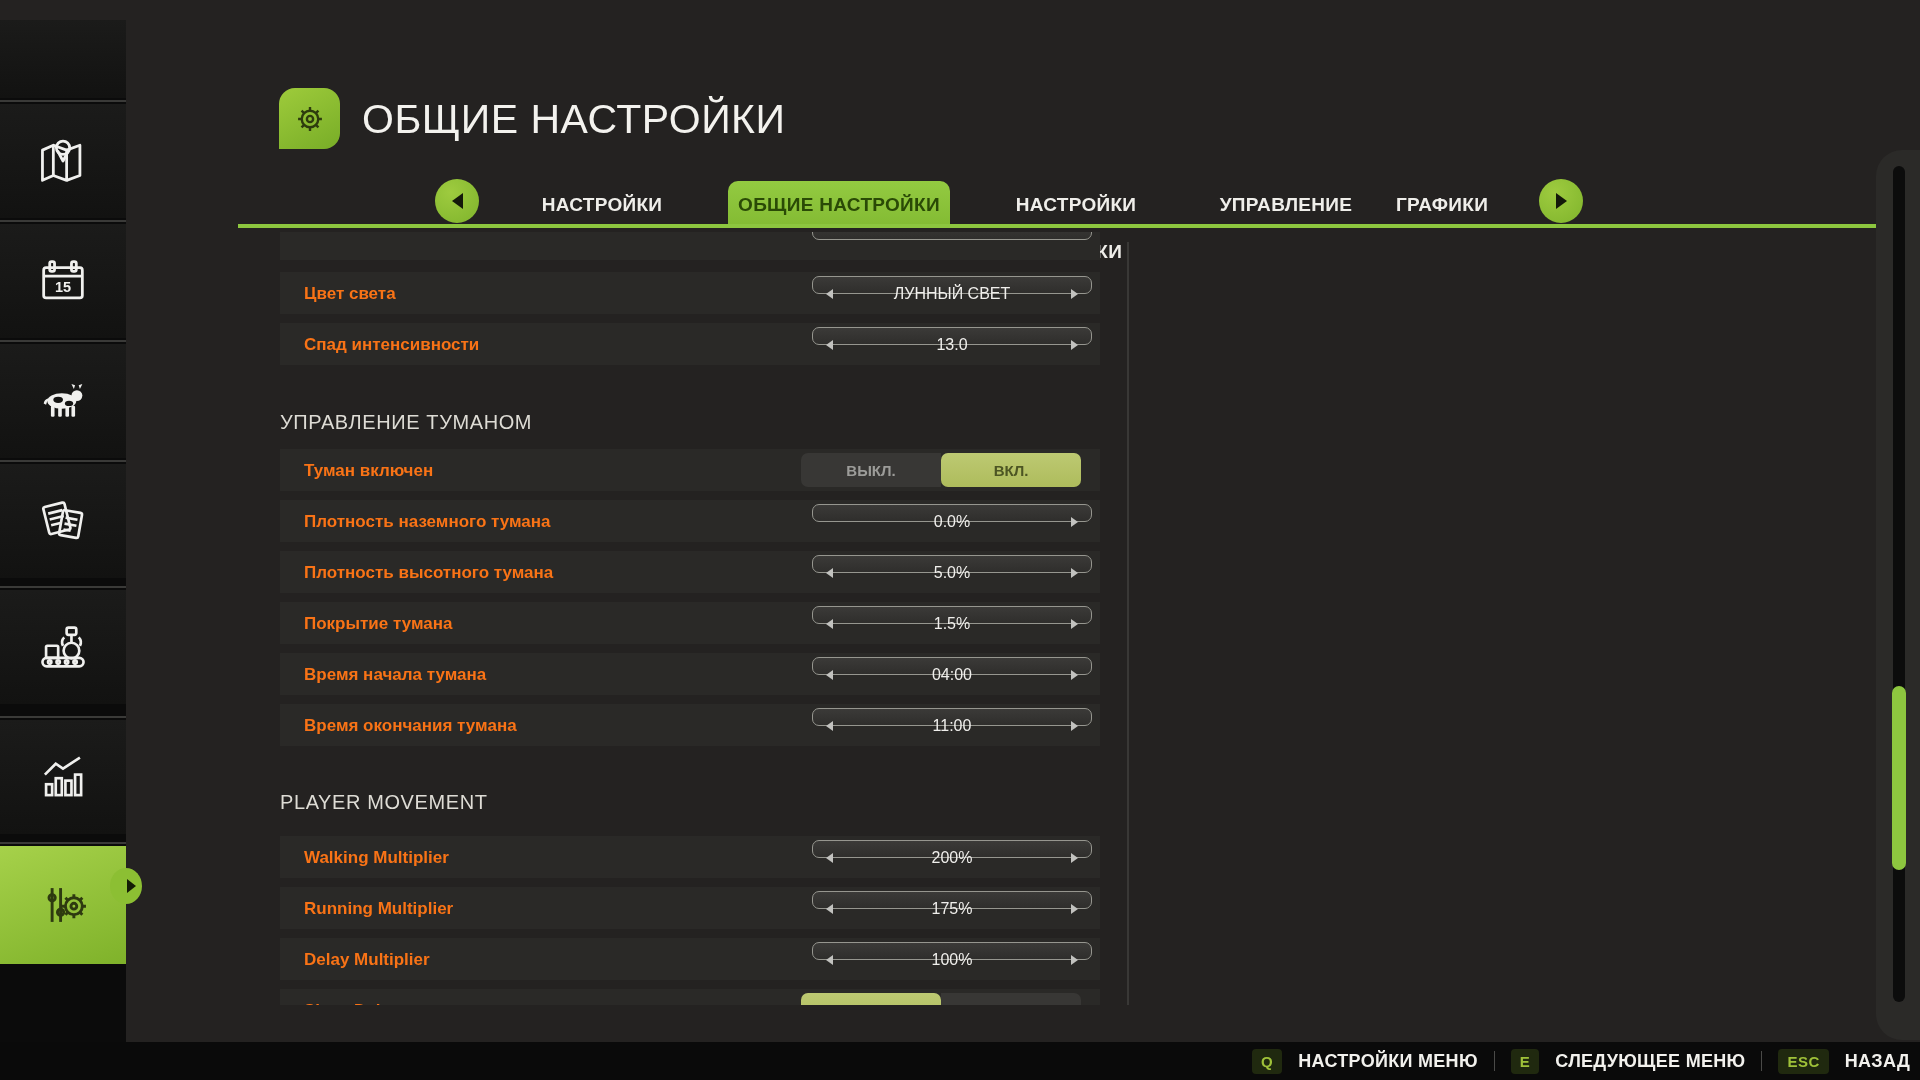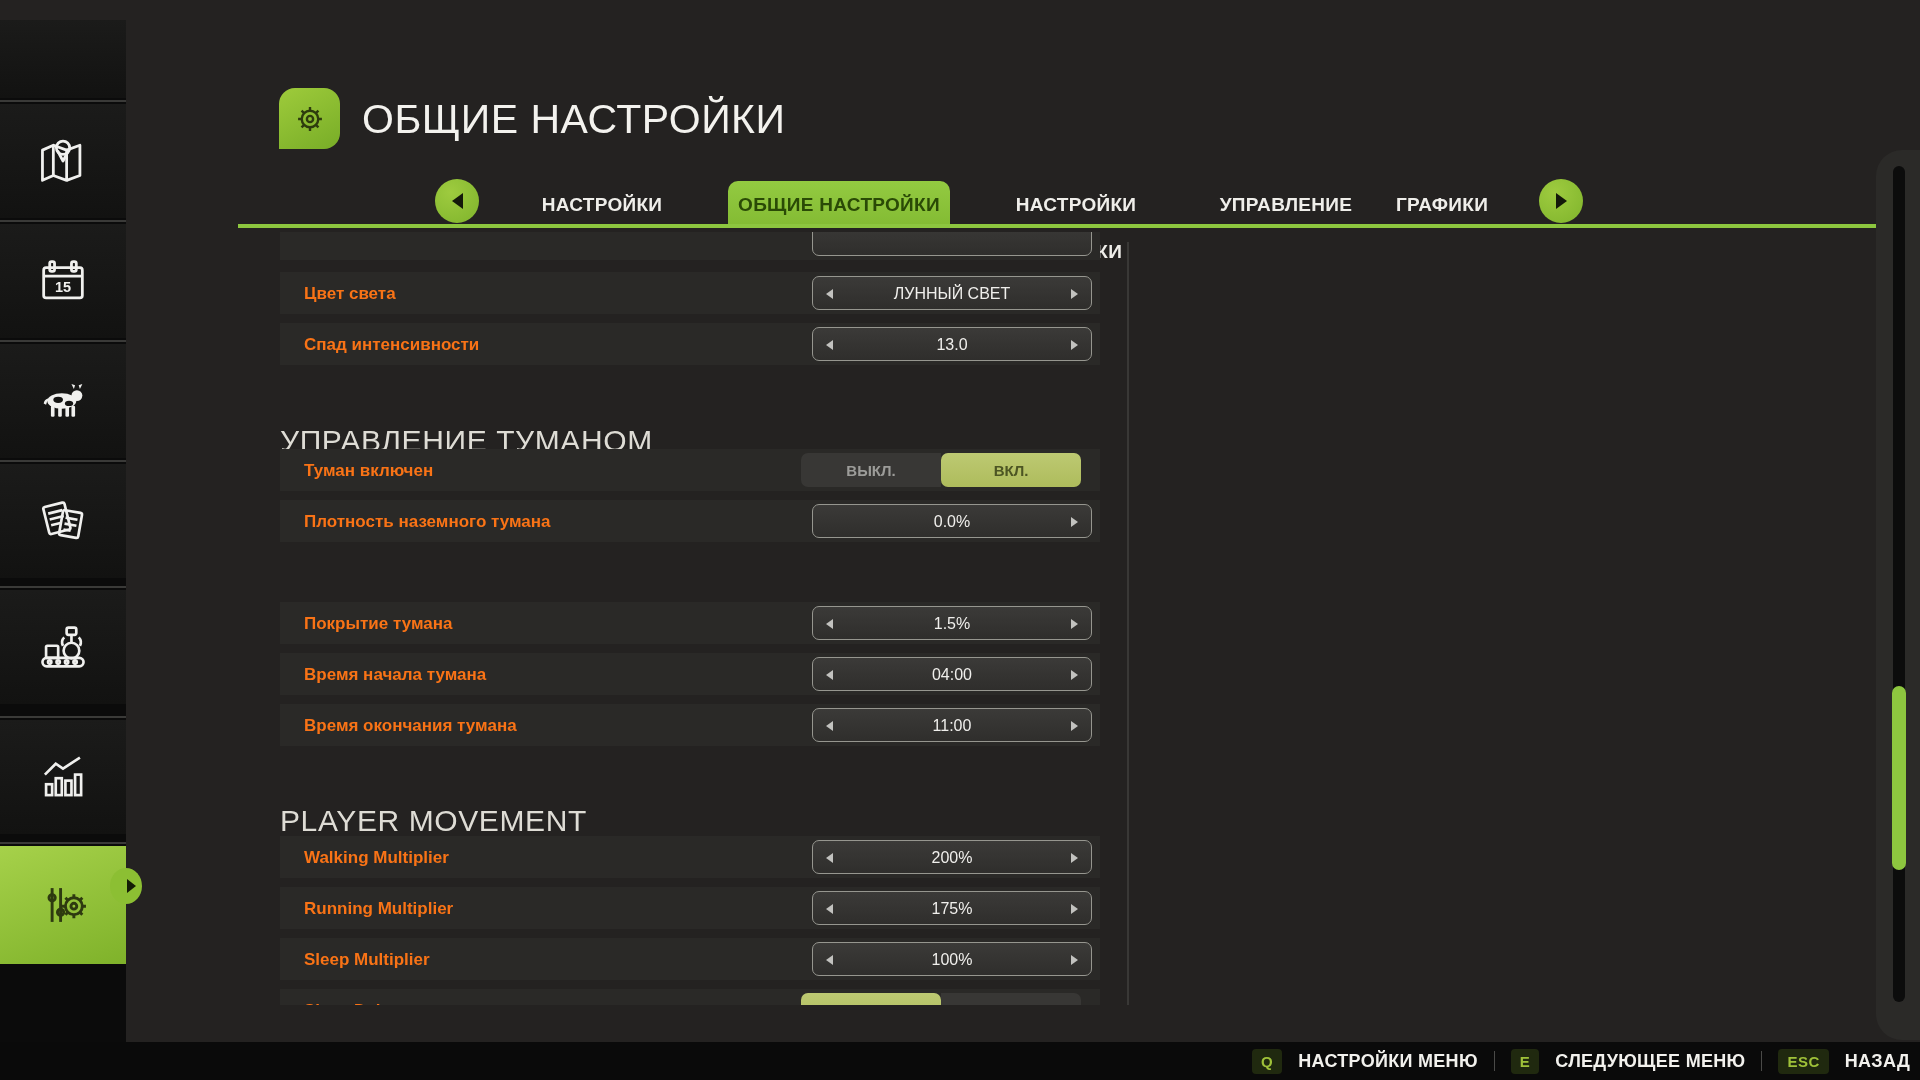--- a/index.html
+++ b/index.html
@@ -40,38 +40,38 @@
            border-right:11px solid #14190a; }
   .tri-r { width:0; height:0; border-top:8px solid transparent; border-bottom:8px solid transparent;
            border-left:11px solid #14190a; }
 
   
   .clip { position:absolute; left:247px; top:232px; width:1630px; height:773px; overflow:hidden; }
   .vdivider { position:absolute; left:880px; top:10px; width:2px; height:763px; background:#393836; }
   .srow { position:absolute; left:33px; width:820px; height:42px; background:#2a2927; }
   .srow .lbl { position:absolute; left:24px; top:0; height:42px; line-height:43px;
                font-size:17px; font-weight:bold; color:#f97316; }
-  .ctrl { position:absolute; right:8px; top:4px; width:280px; height:34px;
+  .ctrl { position:absolute; right:8px; top:4px; width:280px; height:18px;
           border:1px solid #96968f; border-radius:7px;
           background:linear-gradient(180deg,#3b3a38,#2f2e2c); }
   .ctrl .val { position:absolute; left:0; right:0; top:0; height:34px; line-height:34px;
                text-align:center; font-size:16px; color:#f0efec; }
   .arr { position:absolute; top:12px; width:0; height:0; }
   .arr.left  { left:13px;  border-top:5px solid transparent; border-bottom:5px solid transparent;
                border-right:7px solid #c2c2bf; }
   .arr.right { right:13px; border-top:5px solid transparent; border-bottom:5px solid transparent;
                border-left:7px solid #c2c2bf; }
   .toggle { position:absolute; right:19px; top:4px; width:280px; height:34px; display:flex; }
   .tbtn { flex:1; height:34px; line-height:35px; text-align:center; font-size:15px; font-weight:bold;
           background:#383735; color:#9c9c99; }
   .tbtn.first { border-radius:7px 0 0 7px; }
   .tbtn.last  { border-radius:0 7px 7px 0; }
   .tbtn.on { background:linear-gradient(180deg,#bdc972,#aebc5c); color:#4c5523; border-radius:7px; }
-  .sec-title { position:absolute; left:33px; height:36px; line-height:36px; font-size:30px;
-               font-weight:400; color:#dedcd5; letter-spacing:0.6px;margin-top:19px; }
+  .sec-title { position:absolute; left:33px; height:36px; line-height:36px; font-size:20px;
+               font-weight:400; color:#dedcd5; letter-spacing:0.6px; }
 
   
   .scroll-shell { position:absolute; left:1876px; top:150px; width:44px; height:890px;
                   background:#2b2a28; border-radius:26px 0 0 26px; }
   .scroll-track { position:absolute; left:1893px; top:166px; width:12px; height:836px;
                   background:#0c0c0c; border-radius:6px; }
   .scroll-thumb { position:absolute; left:1892px; top:686px; width:14px; height:184px;
                   background:#8dc63f; border-radius:7px; }
 
   
@@ -255,20 +255,28 @@
     </div>
 
     <div class="srow" style="top:268px;">
       <span class="lbl">Плотность наземного тумана</span>
       <div class="ctrl">
         <span class="val">0.0%</span>
         <span class="arr right"></span>
       </div>
     </div>
 
+    <div class="srow" style="top:319px;">
+      <span class="lbl">Плотность высотного тумана</span>
+      <div class="ctrl">
+        <span class="arr left"></span>
+        <span class="val">5.0%</span>
+        <span class="arr right"></span>
+      </div>
+    </div>
 
     <div class="srow" style="top:370px;">
       <span class="lbl">Покрытие тумана</span>
       <div class="ctrl">
         <span class="arr left"></span>
         <span class="val">1.5%</span>
         <span class="arr right"></span>
       </div>
     </div>
 
@@ -304,21 +312,21 @@
     <div class="srow" style="top:655px;">
       <span class="lbl">Running Multiplier</span>
       <div class="ctrl">
         <span class="arr left"></span>
         <span class="val">175%</span>
         <span class="arr right"></span>
       </div>
     </div>
 
     <div class="srow" style="top:706px;">
-      <span class="lbl">Sleep Multiplier</span>
+      <span class="lbl">Delay Multiplier</span>
       <div class="ctrl">
         <span class="arr left"></span>
         <span class="val">100%</span>
         <span class="arr right"></span>
       </div>
     </div>
 
     <div class="srow" style="top:757px;">
       <span class="lbl">Sleep Delay</span>
       <div class="toggle">

